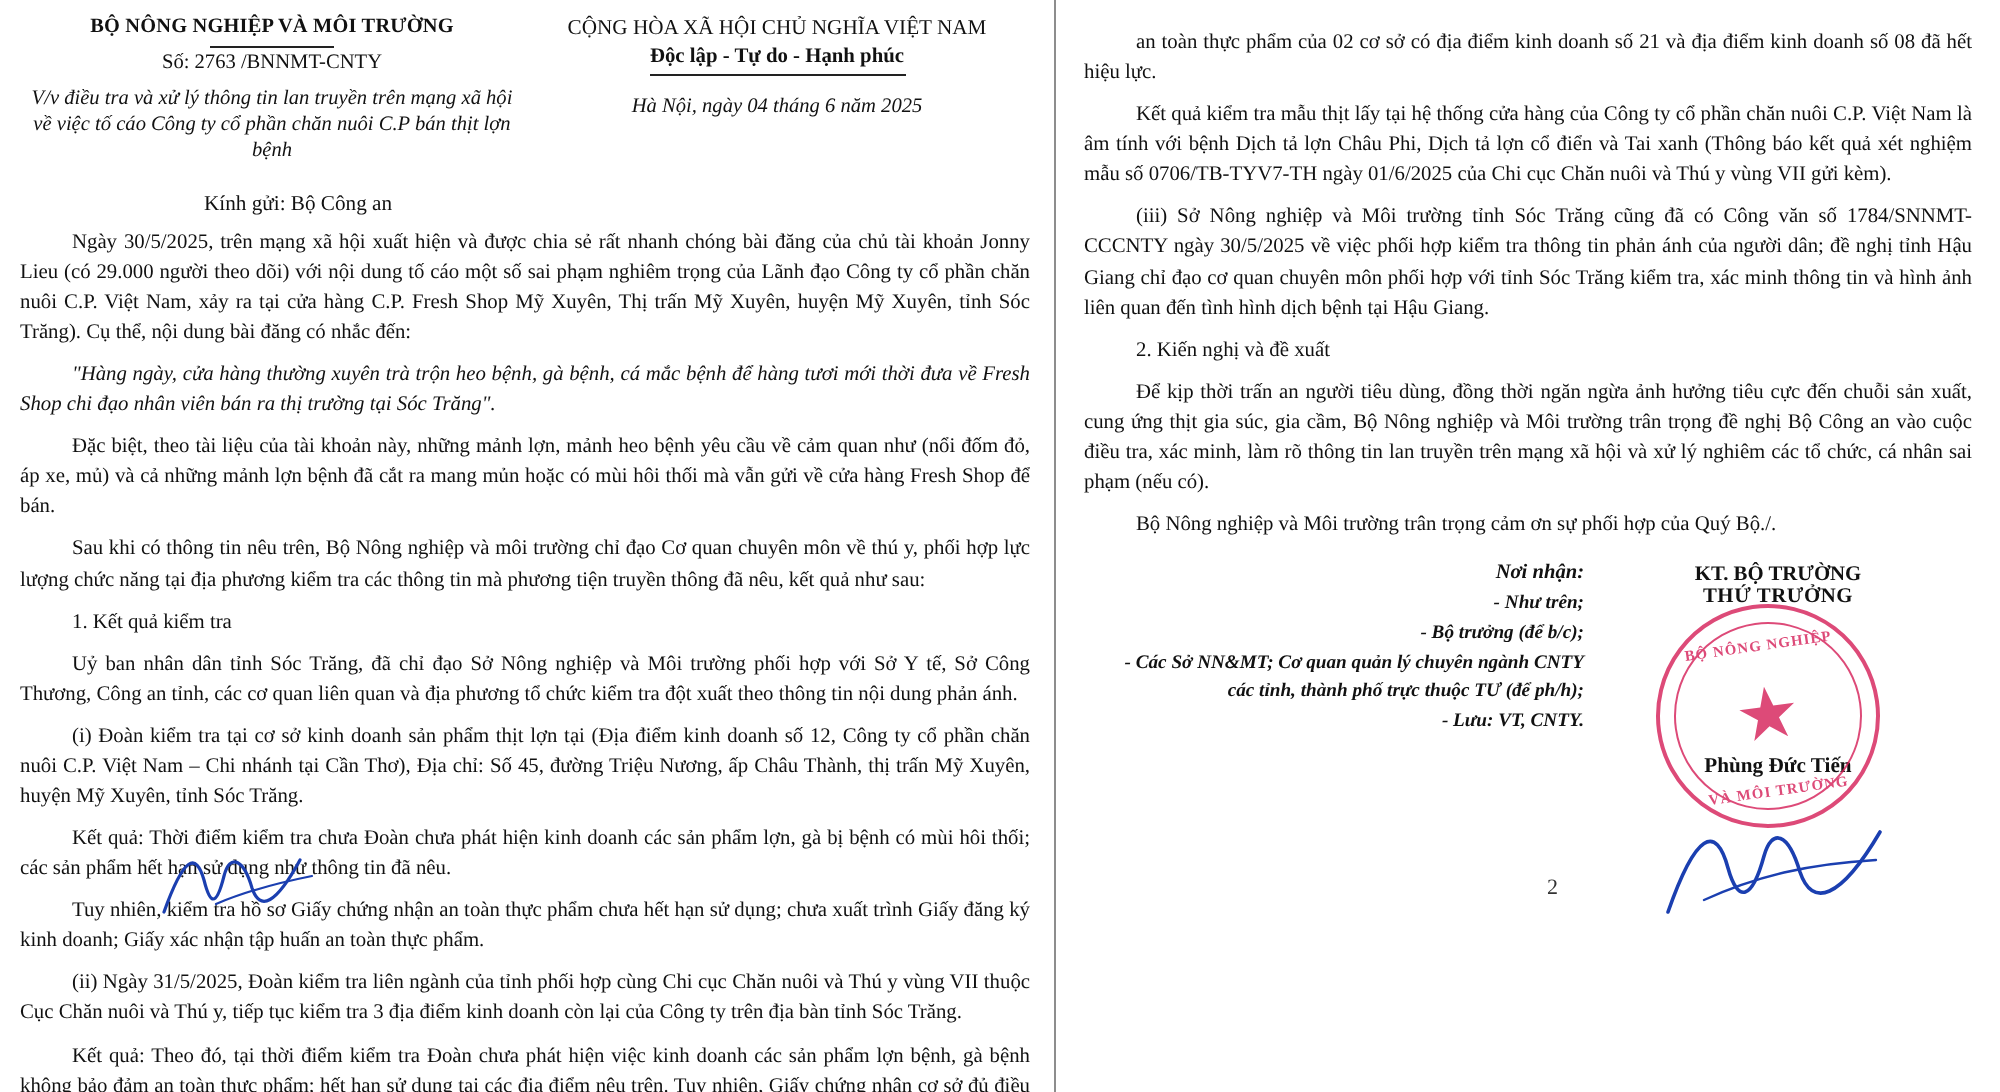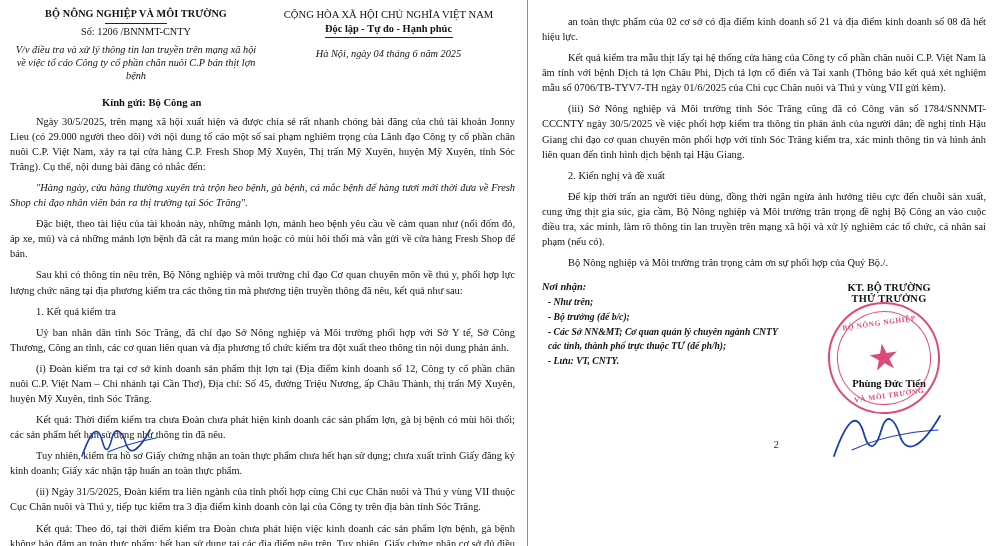--- a/index.html
+++ b/index.html
@@ -93,21 +93,21 @@
     text-align: center;
     padding: 0 4px;
   }
   .datecity {
     font-size: 10.3px;
     font-style: italic;
     margin-top: 10px;
   }
   .kinhgui {
     font-size: 10.6px;
-    font-weight: bold;
+    font-weight: normal;
     margin: 14px 0 0 92px;
   }
   p.body {
     font-size: 10.4px;
     line-height: 1.45;
     text-align: justify;
     margin: 6px 0 0 0;
     text-indent: 26px;
   }
   .quote {
@@ -116,20 +116,21 @@
   
   .sig-wrap {
     margin-top: 10px;
     display: flex;
     font-size: 10.2px;
     position: relative;
   }
   .noinhan {
     width: 250px;
     line-height: 1.45;
+    text-align: right;
   }
   .noinhan .ttl {
     font-style: italic;
     font-weight: bold;
     font-size: 10.3px;
   }
   .noinhan ul {
     margin: 0 0 0 0;
     padding: 0 0 0 6px;
     list-style: none;
@@ -221,21 +222,21 @@
 <body>
 
 <div class="page">
 
   <div class="col col-left">
 
     <div class="hdr">
       <div class="hdr-left">
         <div class="ministry">BỘ NÔNG NGHIỆP VÀ MÔI TRƯỜNG</div>
         <div class="rule"></div>
-        <div class="sonum">Số: 1206 /BNNMT-CNTY</div>
+        <div class="sonum">Số: 2763 /BNNMT-CNTY</div>
         <div class="vv">V/v điều tra và xử lý thông tin lan truyền trên mạng xã hội về việc tố cáo Công ty cổ phần chăn nuôi C.P bán thịt lợn bệnh</div>
       </div>
       <div class="hdr-right">
         <div class="nation">CỘNG HÒA XÃ HỘI CHỦ NGHĨA VIỆT NAM</div>
         <div class="motto">Độc lập - Tự do - Hạnh phúc</div>
         <div class="rule-wide"></div>
         <div class="datecity">Hà Nội, ngày 04  tháng 6  năm 2025</div>
       </div>
     </div>
 

